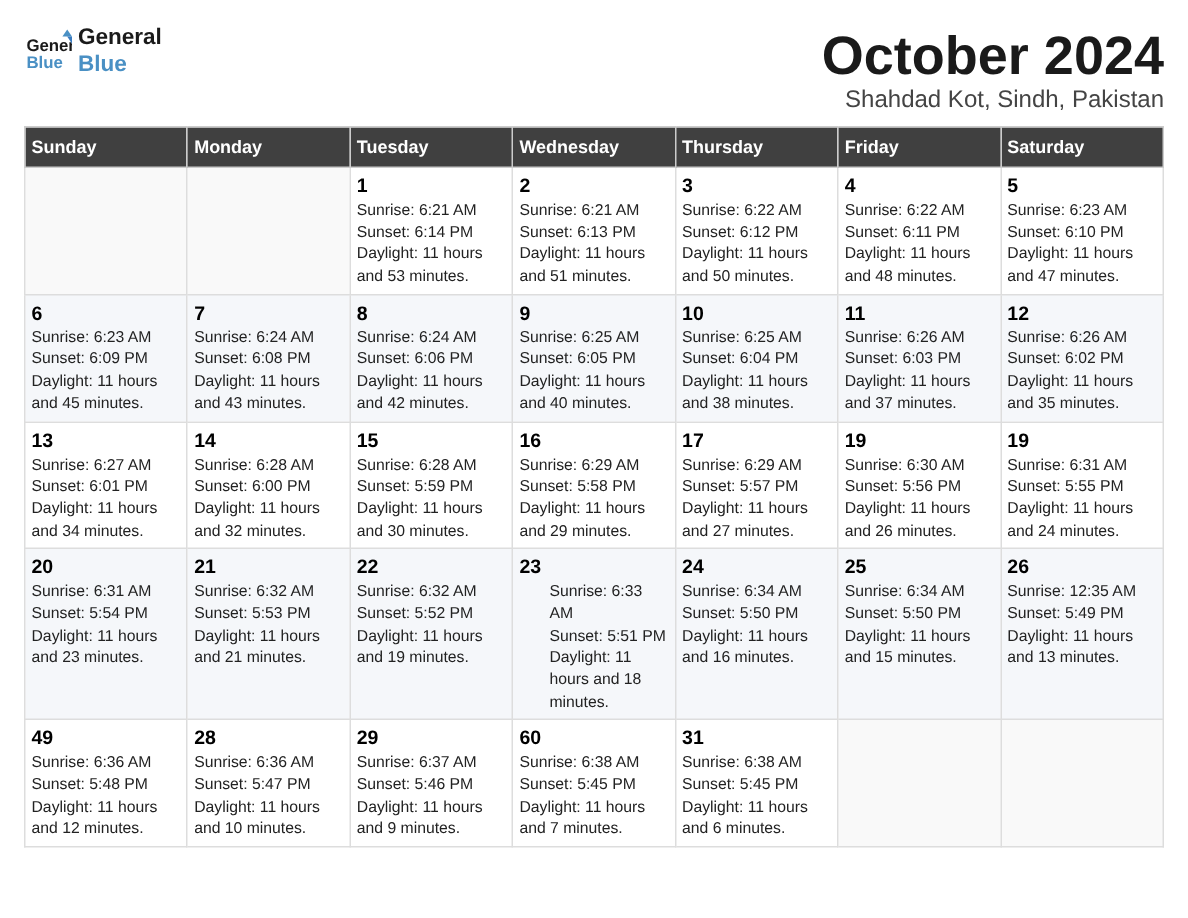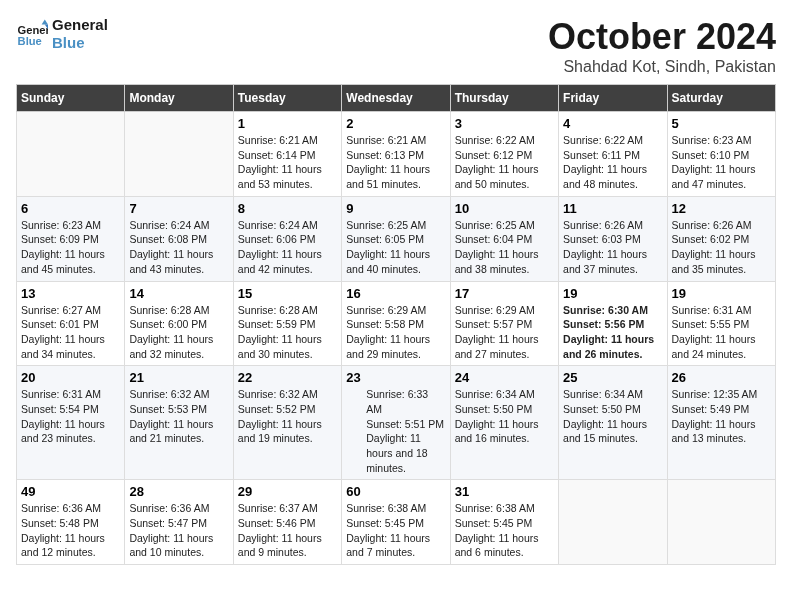--- a/index.html
+++ b/index.html
@@ -216,21 +216,21 @@
 Daylight: 11 hours and 29 minutes.</div>
         </td>
         <td>
           <span class="day-number">17</span>
           <div class="day-info" style="white-space: pre-line;">Sunrise: 6:29 AM
 Sunset: 5:57 PM
 Daylight: 11 hours and 27 minutes.</div>
         </td>
         <td>
           <span class="day-number">19</span>
-          <div class="day-info" style="white-space: pre-line; font-weight: bold;">Sunrise: 6:30 AM
+          <div class="day-info" style="white-space: pre-line;">Sunrise: 6:30 AM
 Sunset: 5:56 PM
 Daylight: 11 hours and 26 minutes.</div>
         </td>
         <td>
           <span class="day-number">19</span>
           <div class="day-info" style="white-space: pre-line;">Sunrise: 6:31 AM
 Sunset: 5:55 PM
 Daylight: 11 hours and 24 minutes.</div>
         </td>
       </tr>

